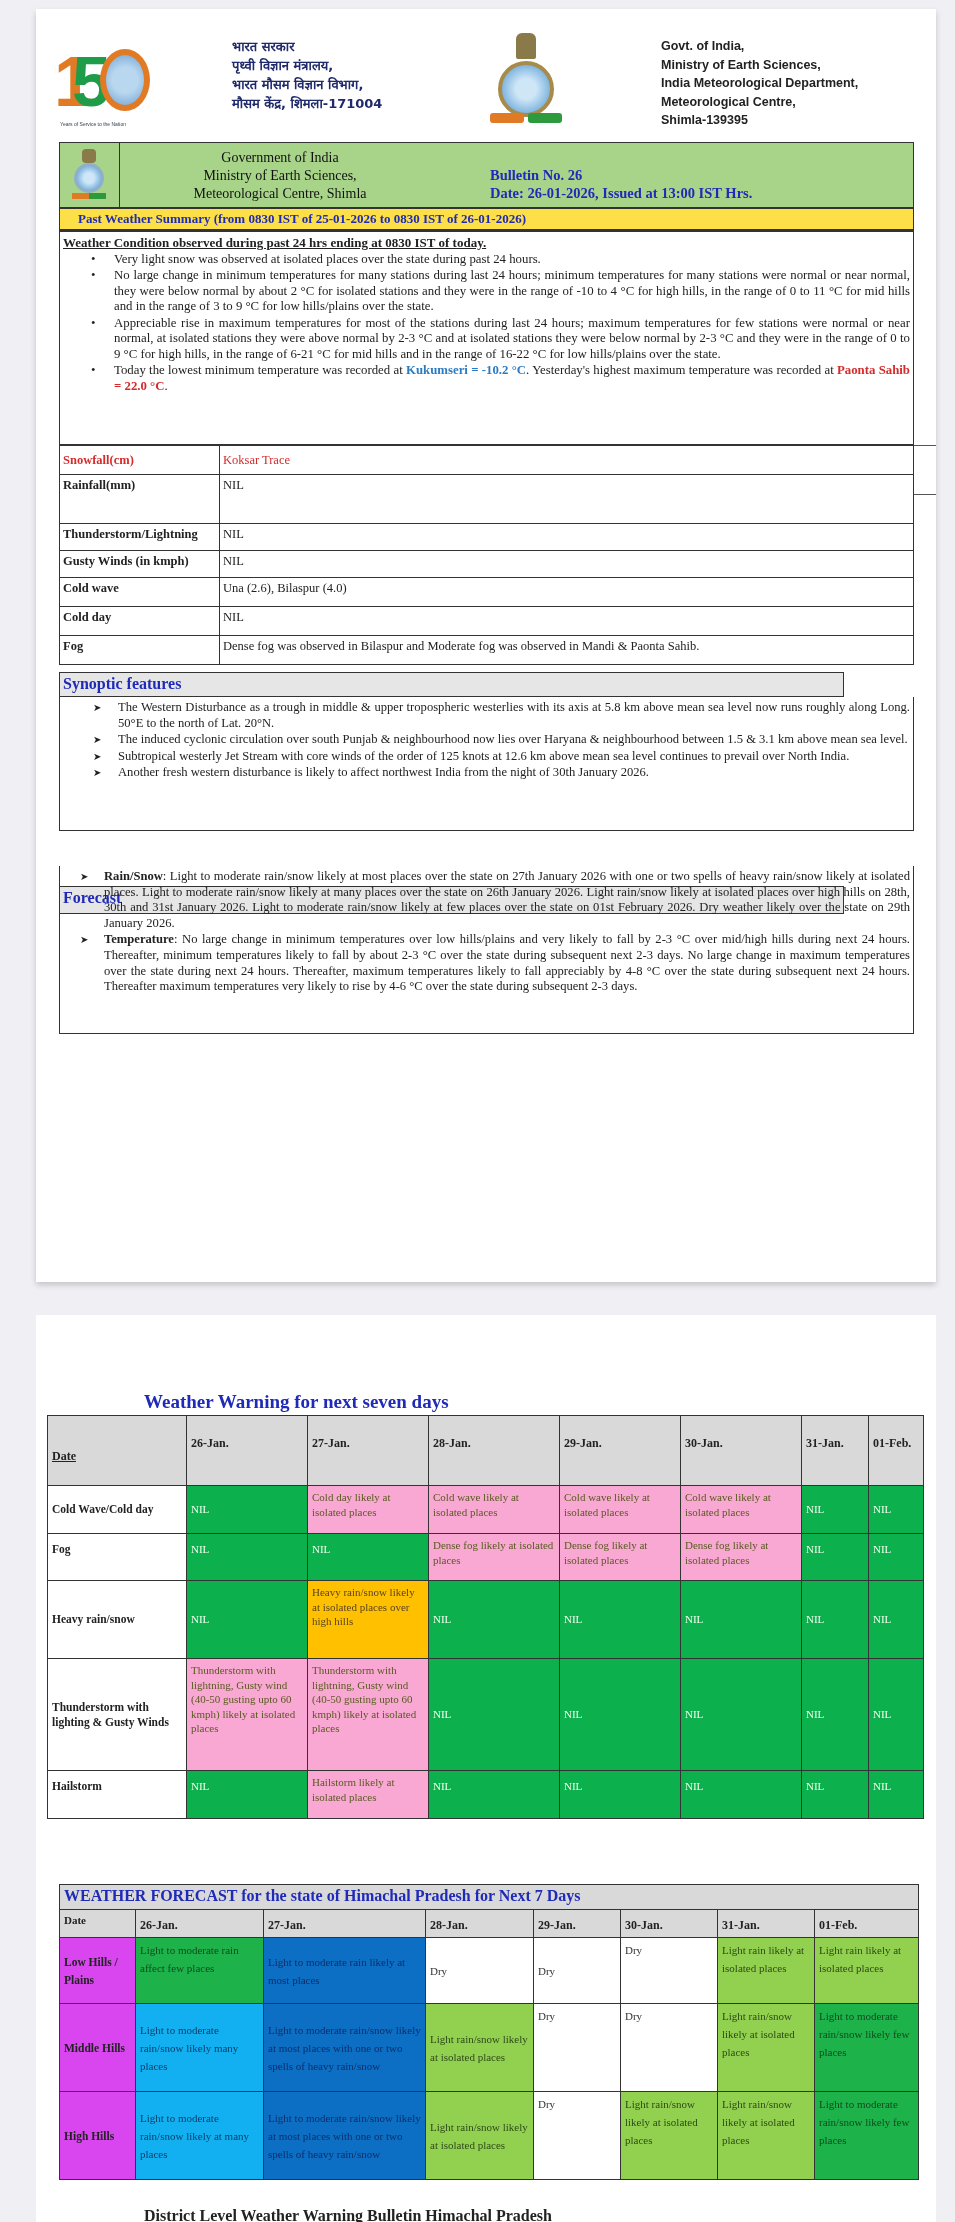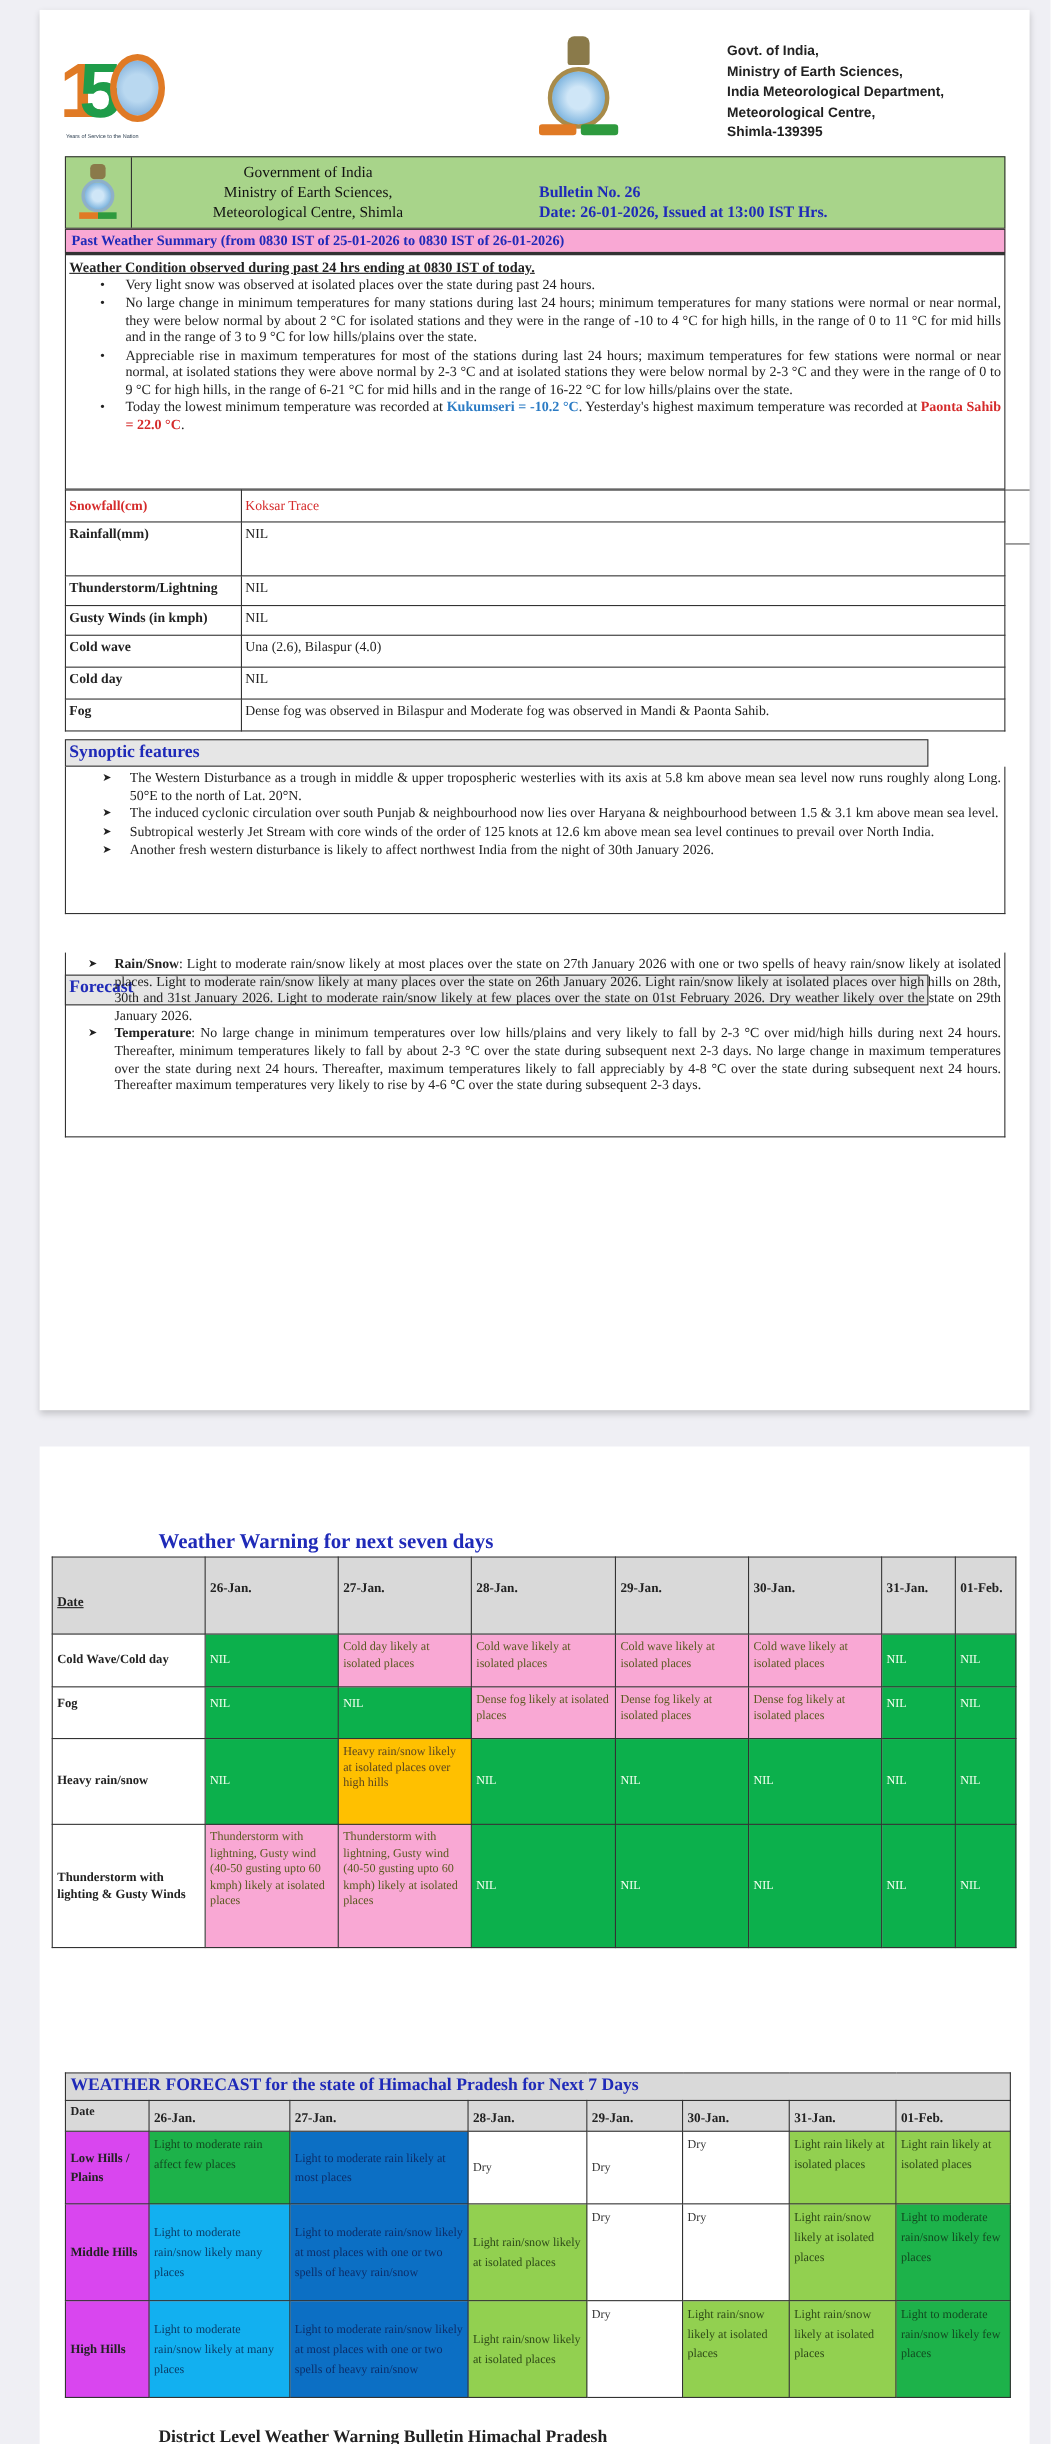--- a/index.html
+++ b/index.html
@@ -28,21 +28,21 @@
   .box { position: absolute; left: 23px; width: 855px; border: 1px solid #333; }
   .hdr { top: 133px; height: 66px; background: #a8d48a; display: flex; }
   .hdr .ic { width: 60px; border-right: 1px solid #333; position: relative; }
   .hdr .ic .lion { position: absolute; left: 22px; top: 6px; width: 14px; height: 14px; background: #8a7a4a; border-radius: 4px; }
   .hdr .ic .disc { position: absolute; left: 14px; top: 20px; width: 30px; height: 30px; border-radius: 50%; border: 3px solid #8fb0c8; background: radial-gradient(circle, #cfe6f7 30%, #5b9fd4 90%); }
   .hdr .ic .rib { position: absolute; left: 12px; top: 50px; width: 34px; height: 6px; background: linear-gradient(90deg,#e07a25 50%, #2e9a3e 50%); }
   .hdr .org { width: 320px; text-align: center; font-size: 14px; line-height: 18px; padding-top: 6px; color: #111; }
   .hdr .bul { flex: 1; padding-left: 50px; padding-top: 23px; font-size: 14.5px; font-weight: bold; color: #1f2ab8; line-height: 18px; }
   .hdr .bul .d { padding-left: 0; }
 
-  .pastsum { top: 199px; height: 22px; background: #f9a8d4; font-size: 13px; font-weight: bold; color: #1f2ab8; padding: 2px 5px; }
+  .pastsum { top: 199px; height: 22px; background: #fde047; font-size: 13px; font-weight: bold; color: #1f2ab8; padding: 2px 18px; }
   .wcond { top: 221px; height: 215px; border-top: 2px solid #333; padding: 3px 3px; font-size: 12.8px; line-height: 15.5px; }
   .wcond .ttl { font-weight: bold; text-decoration: underline; font-size: 13px; }
   .wcond ul { list-style: none; margin: 0; padding: 0; }
   .wcond li { position: relative; padding-left: 51px; text-align: justify; margin-top: 1px; }
   .wcond li::before { content: "•"; position: absolute; left: 28px; top: 0; }
   .blue-b { color: #2b7bc4; font-weight: bold; }
   .red-b { color: #d52b2b; font-weight: bold; }
 
   
   .obs { position: absolute; left: 23px; top: 436px; width: 855px; border-collapse: collapse; font-size: 12.5px; }
@@ -93,20 +93,26 @@
 </head>
 <body>
 
 <div class="page" id="page1">
   <div class="lh">
     <div class="logo150">
       <span class="one">1</span>
         <span class="five">5</span>
         <span class="ring"></span>
       <span class="tag">Years of Service to the Nation</span>
+    </div>
+    <div class="hindi">
+      <div>भारत सरकार</div>
+      <div>पृथ्वी विज्ञान मंत्रालय,</div>
+      <div>भारत मौसम विज्ञान विभाग,</div>
+      <div>मौसम केंद्र, शिमला-171004</div>
     </div>
     <div class="emblem">
       <span class="lion"></span>
         <span class="disc"></span>
         <span class="ribbonL"></span>
         <span class="ribbonR"></span>
     </div>
     <div class="eng">
       <div>Govt. of India,</div>
       <div>Ministry of Earth Sciences,</div>
@@ -256,20 +262,30 @@
     <tr style="height:112px">
       <td class="lab">Thunderstorm with lighting &amp; Gusty Winds</td>
       <td class="y">Thunderstorm with lightning, Gusty wind (40-50 gusting upto 60 kmph) likely at isolated places</td>
       <td class="y">Thunderstorm with lightning, Gusty wind (40-50 gusting upto 60 kmph) likely at isolated places</td>
       <td class="g nil">NIL</td>
       <td class="g nil">NIL</td>
       <td class="g nil">NIL</td>
       <td class="g nil">NIL</td>
       <td class="g nil">NIL</td>
     </tr>
+    <tr style="height:48px">
+      <td class="lab" style="vertical-align:top;padding-top:8px">Hailstorm</td>
+      <td class="g nil" style="vertical-align:top;padding-top:8px">NIL</td>
+      <td class="y">Hailstorm likely at isolated places</td>
+      <td class="g nil" style="vertical-align:top;padding-top:8px">NIL</td>
+      <td class="g nil" style="vertical-align:top;padding-top:8px">NIL</td>
+      <td class="g nil" style="vertical-align:top;padding-top:8px">NIL</td>
+      <td class="g nil" style="vertical-align:top;padding-top:8px">NIL</td>
+      <td class="g nil" style="vertical-align:top;padding-top:8px">NIL</td>
+    </tr>
   </tbody>
     </table>
 
   <table class="ft">
     <colgroup>
         <col style="width:76px">
         <col style="width:128px">
         <col style="width:162px">
         <col style="width:108px">
         <col style="width:87px">

